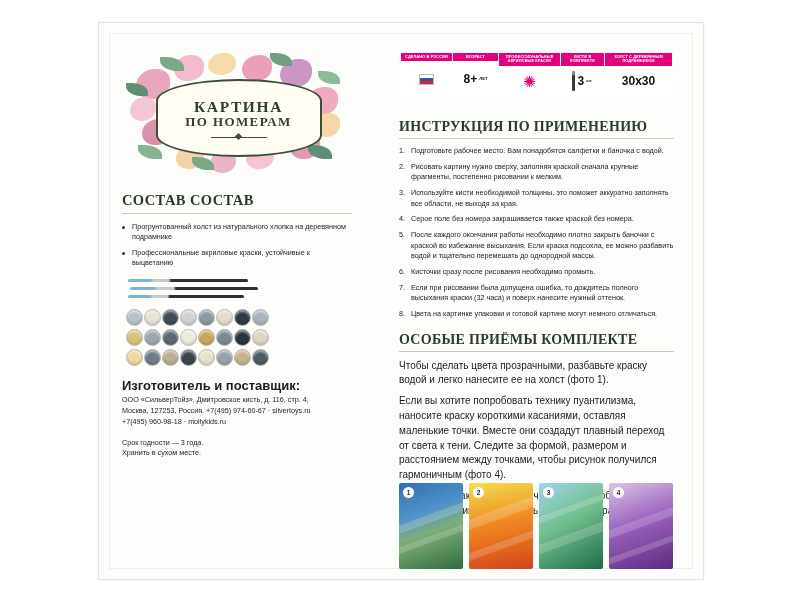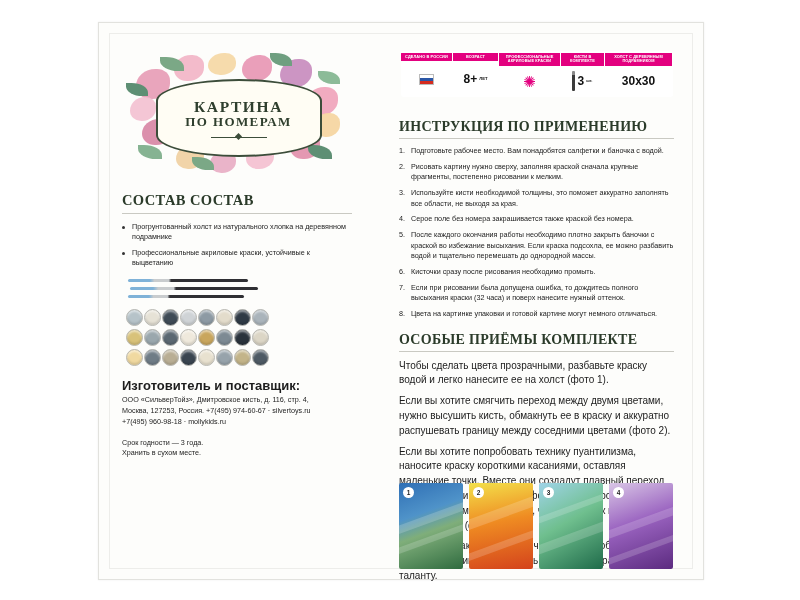--- a/index.html
+++ b/index.html
@@ -591,21 +591,20 @@
         <li>Серое поле без номера закрашивается такжe краской без номера.</li>
         <li>После каждого окончания работы необходимо плотно закрыть баночки с краской во избежание высыхания. Если краска подсохла, ее можно разбавить водой и тщательно перемешать до однородной массы.</li>
         <li>Кисточки сразу после рисования необходимо промыть.</li>
         <li>Если при рисовании была допущена ошибка, то дождитесь полного высыхания краски (32 часа) и поверх нанесите нужный оттенок.</li>
         <li>Цвета на картинке упаковки и готовой картине могут немного отличаться.</li>
       </ol>
 
       <h3 class="r-title" style="margin-top:12px;">ОСОБЫЕ ПРИЁМЫ КОМПЛЕКТЕ</h3>
       <div class="r-rule"></div>
       <div class="para">Чтобы сделать цвета прозрачными, разбавьте краску водой и легко нанесите ее на холст (фото 1).</div>
-      <div class="para">Если вы хотите смягчить переход между двумя цветами, нужно высушить кисть, обмакнуть ее в краску и аккуратно распушевать границу между соседними цветами (фото 2).</div>
       <div class="para">Если вы хотите попробовать технику пуантилизма, наносите краску короткими касаниями, оставляя маленькие точки. Вместе они создадут плавный переход от света к тени. Следите за формой, размером и расстоянием между точками, чтобы рисунок получился гармоничным (фото 4).</div>
       <div class="para">После того, как работа закончена, можно добавить мелкие детали в картине. Доверьтесь вашему воображению и таланту.</div>
     </div>
 
     <div class="tiles">
       <div class="tile t1bg">
         <div class="streak" style="left:-10px; top:30px; width:90px; height:8px;"></div>
         <div class="streak" style="left:-10px; top:52px; width:90px; height:6px;"></div>
         <div class="num">1</div>
       </div>

